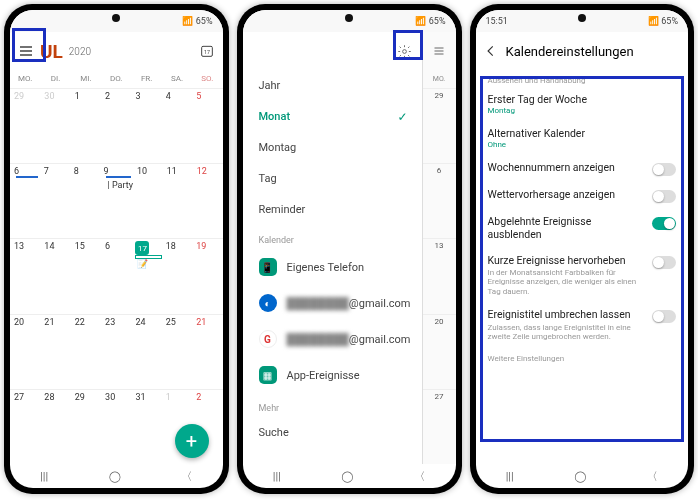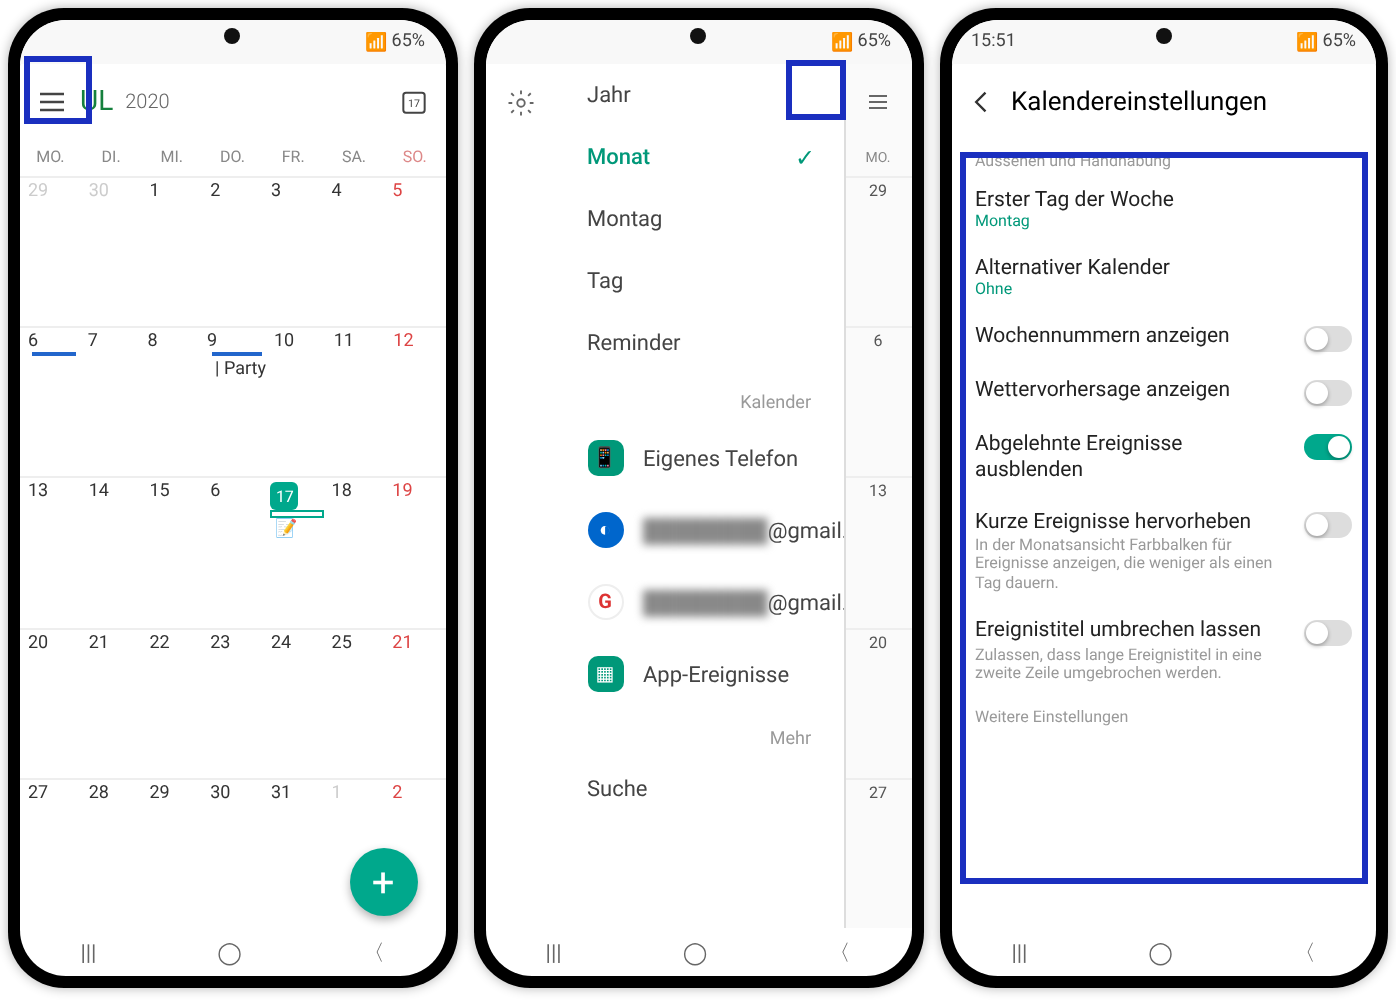--- a/index.html
+++ b/index.html
@@ -54,21 +54,21 @@
     flex-shrink: 0;
   }
   .statusbar .right { display: flex; gap: 2px; align-items: center; }
   .header {
     height: 38px;
     display: flex;
     align-items: center;
     padding: 0 8px;
     flex-shrink: 0;
   }
-  .header .title-lg { font-size: 14px; font-weight: 400; margin-left: 6px; color:#15803d;}
+  .header .title-lg { font-size: 19px; font-weight: 700; margin-left: 6px; color:#c2410c;}
   .header .title-yr { font-size: 10px; font-weight: 300; margin-left: 6px; color:#666;}
   .header .spacer { flex: 1; }
   .highlight-box {
     position: absolute;
     border: 3px solid #1a2fbf;
     z-index: 100;
   }
   .cal-grid {
     flex: 1;
     display: flex;
@@ -144,23 +144,22 @@
   }
   .tiny-event{font-size:6px;color:#888;white-space:nowrap;overflow:hidden;}
   .bluebar{height:2px;background:#26c;margin:0 2px;}
 
   
   .drawer-wrap { display:flex; flex:1; overflow:hidden;}
   .drawer {
     width: 180px;
     background: #fff;
     border-right: 1px solid #ddd;
-    display:flex;flex-direction:row;
+    display:flex;flex-direction:column;
     box-shadow: 2px 0 6px rgba(0,0,0,0.15);
-    text-align: right;
   }
   .drawer-strip{width:33px;background:#fafafa;display:flex;flex-direction:column;}
   .drawer-strip .mini-hdr{height:38px;display:flex;align-items:center;justify-content:center;}
   .drawer-strip .mini-day-h{font-size:7px;color:#888;text-align:center;height:18px;line-height:18px;}
   .drawer-strip .mini-cell{flex:1;font-size:8px;text-align:center;padding-top:2px;color:#555;}
   .drawer-head {
     height:38px;display:flex;align-items:center;justify-content:flex-end;padding:0 10px;
   }
   .drawer-list{flex:1;overflow:hidden;}
   .drawer-item {

